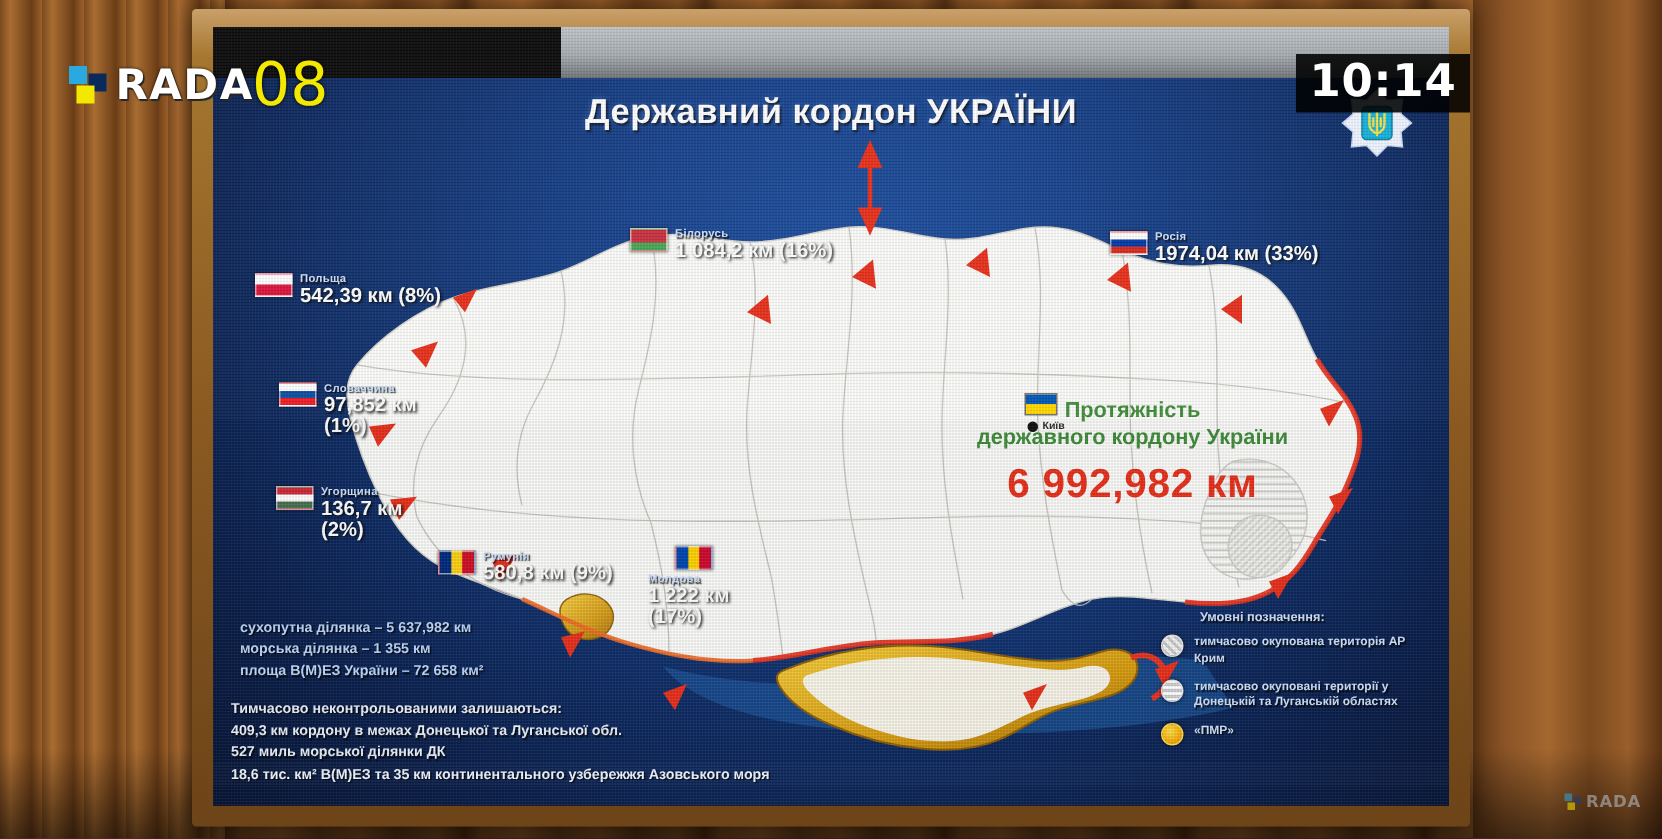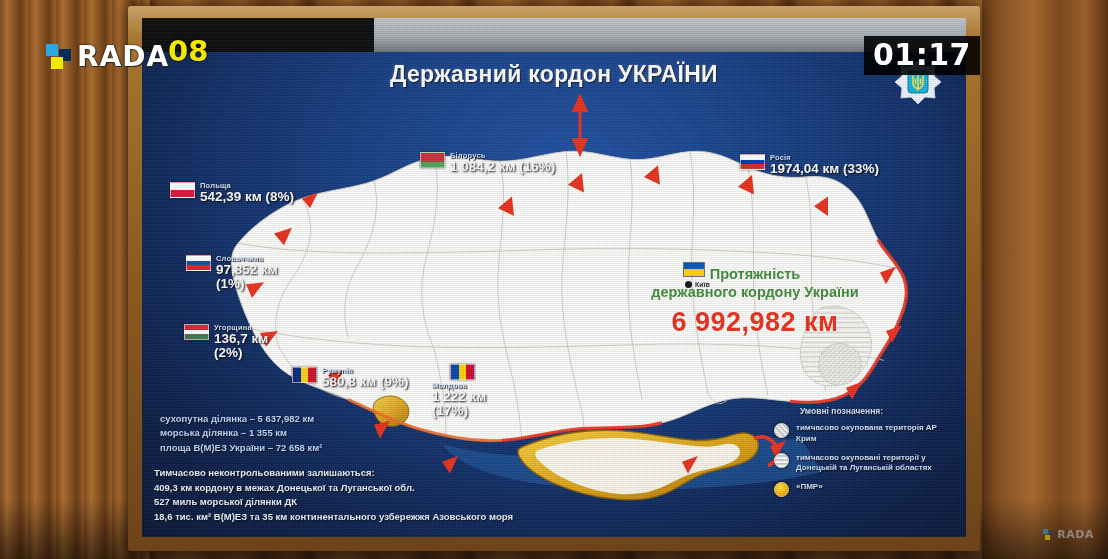--- a/index.html
+++ b/index.html
@@ -186,21 +186,21 @@
   #logo .mark .s1{ left:0; top:0; background:#2aa8e0; }
   #logo .mark .s2{ left:13px; top:5px; background:#0a2a5c; }
   #logo .mark .s3{ left:5px; top:13px; background:#f2e800; }
   #logo .word{
     color:#ffffff; font-size:28px; font-weight:bold; letter-spacing:1px;
     font-family:"DejaVu Sans", sans-serif;
     text-shadow:0 0 2px #000, 1px 1px 0 #333;
   }
   #chan{
     position:absolute; left:168px; top:34px; z-index:201;
-    color:#f2e800; font-size:29px; font-weight:bold;
+    color:#f2e800; font-size:40px; font-weight:normal;
     font-family:"DejaVu Sans", sans-serif;
     text-shadow:0 0 3px rgba(0,0,0,.9);
   }
   #clock{
     position:absolute; right:128px; top:36px; z-index:200;
     background:rgba(0,0,0,.88);
     color:#ffffff; font-size:30px; font-weight:bold;
     font-family:"DejaVu Sans", sans-serif;
     padding:1px 9px 3px 9px; letter-spacing:.5px;
   }
@@ -487,21 +487,21 @@
 <div id="logo">
   <span class="mark">
     <span class="sq s1"></span>
       <span class="sq s2"></span>
       <span class="sq s3"></span>
   </span>
   <span class="word">RADA</span>
 </div>
 <div id="chan">08</div>
 
-<div id="clock">01:17</div>
+<div id="clock">10:14</div>
 
 <div id="watermark">
   <span class="wm-mark">
     <i class="w1"></i>
       <i class="w2"></i>
       <i class="w3"></i>
   </span>
   <span class="wm-word">RADA</span>
 </div>
 

